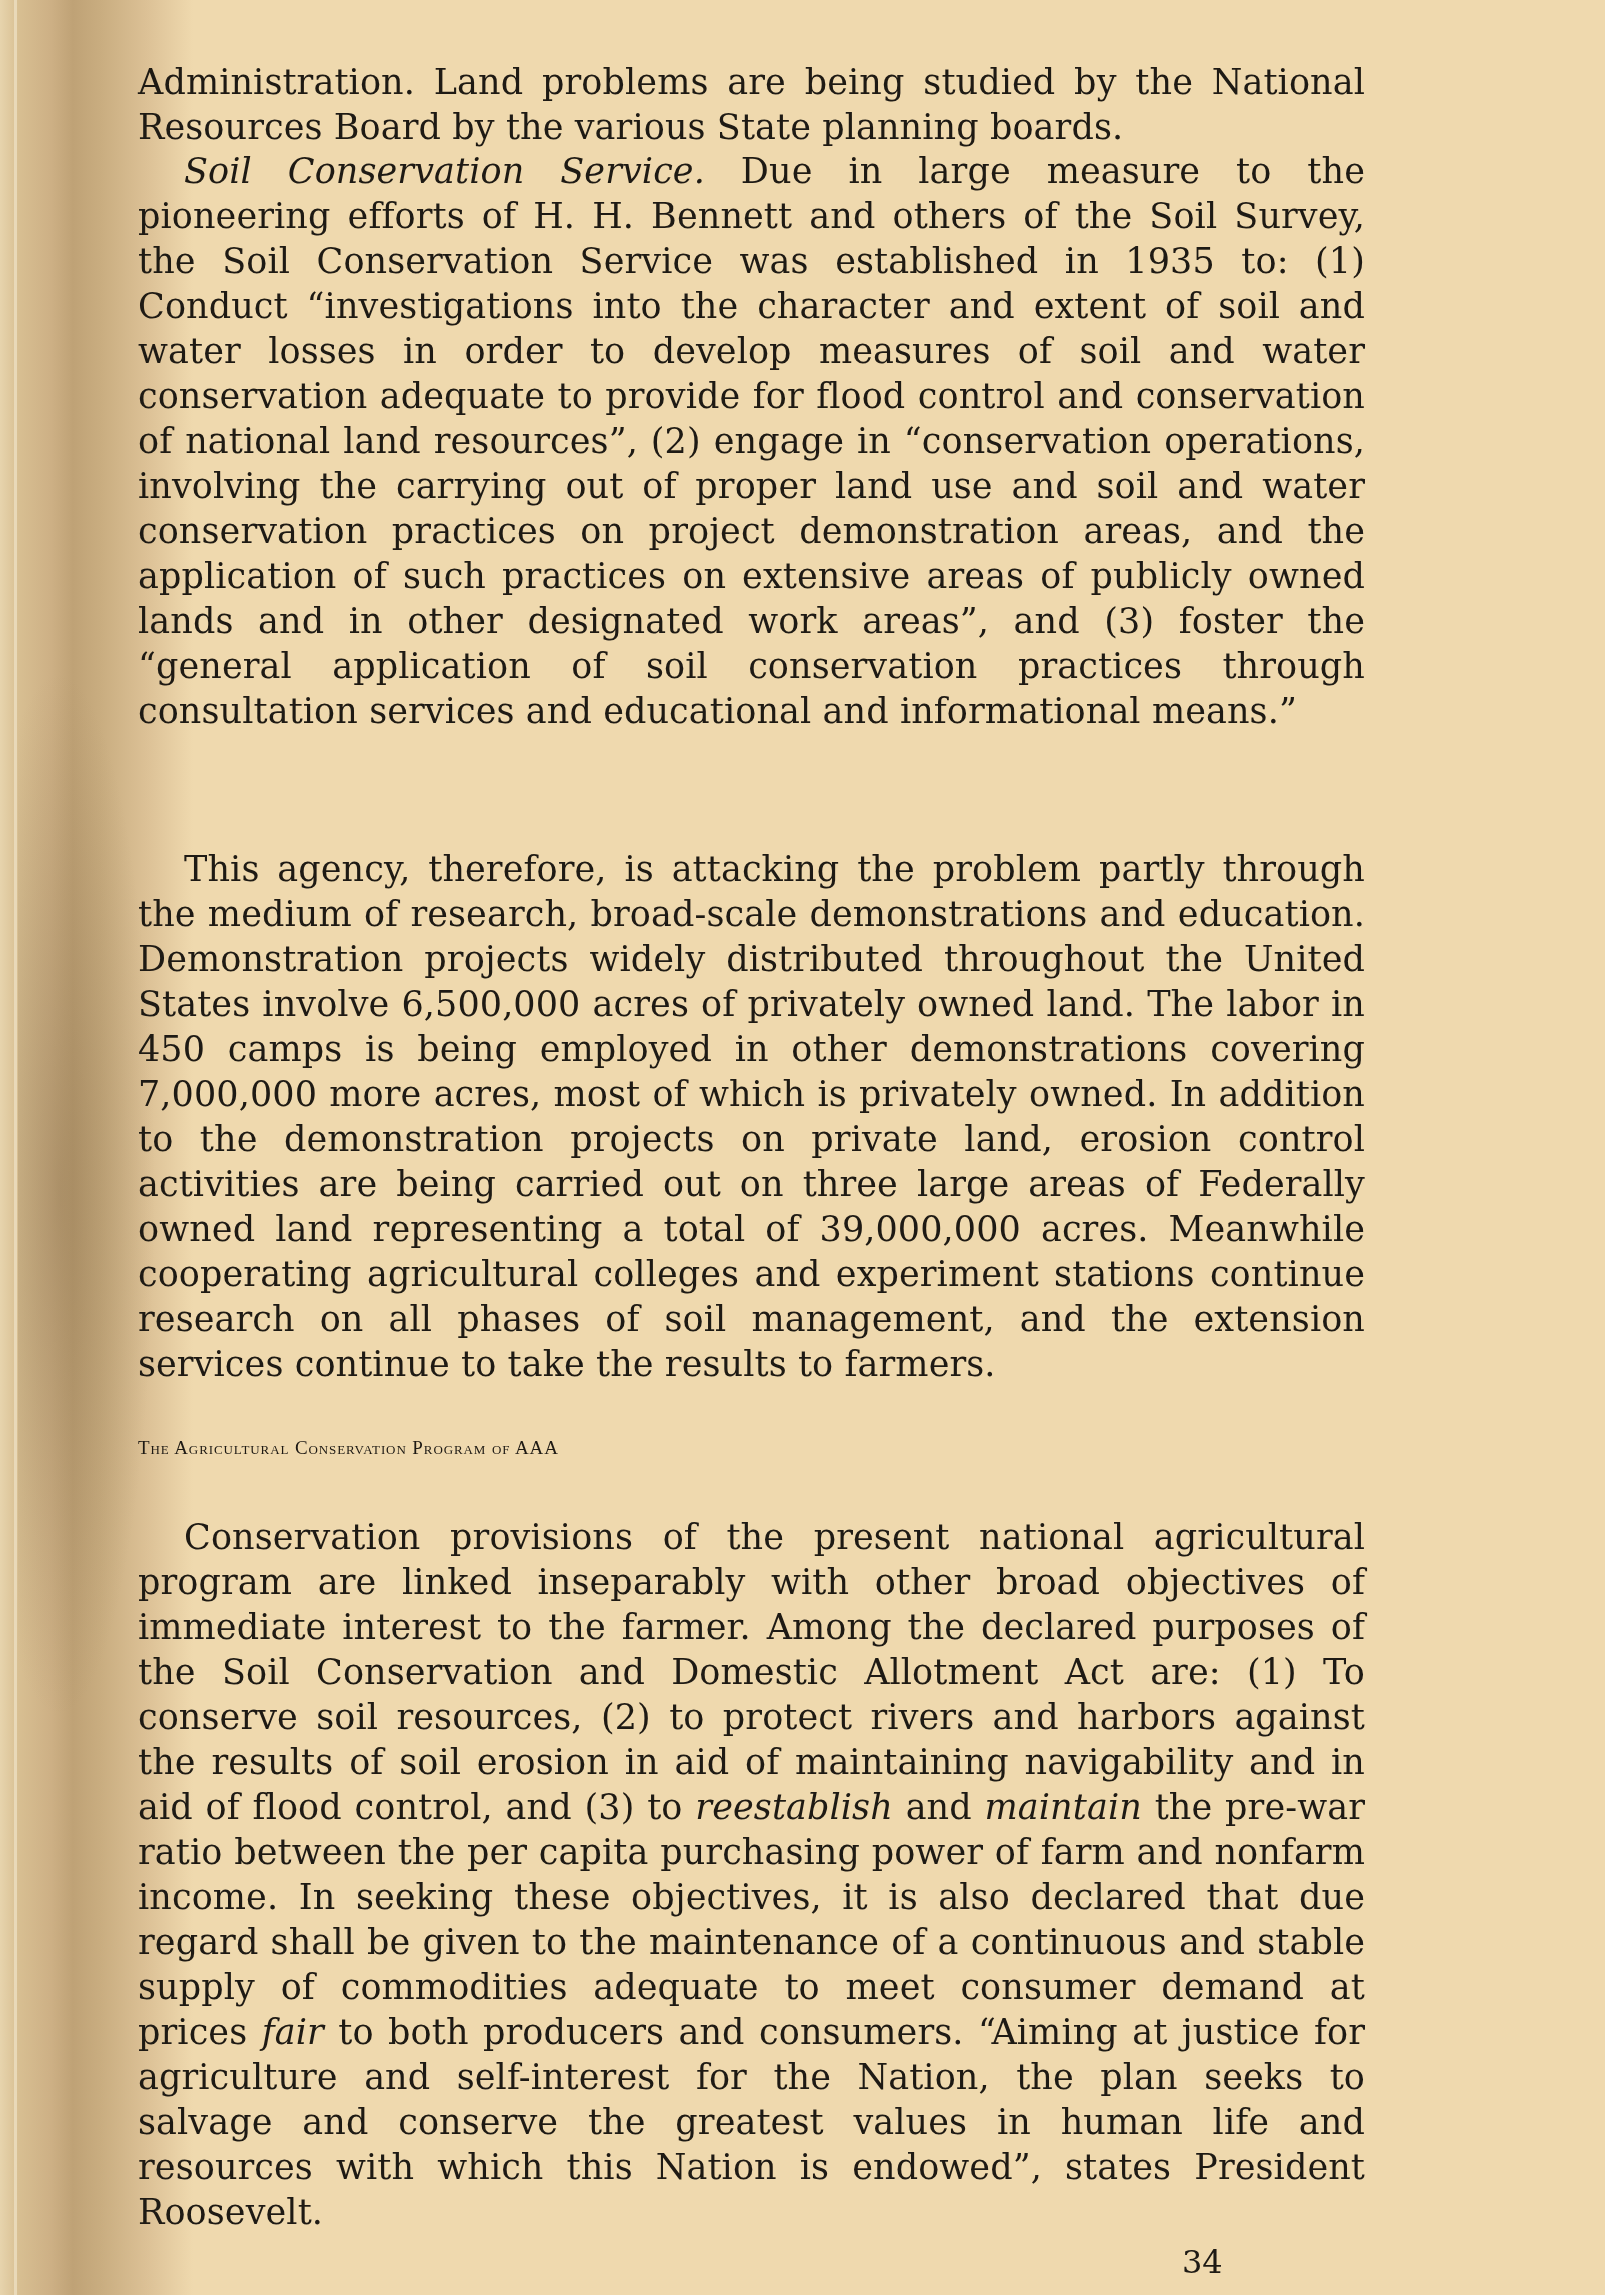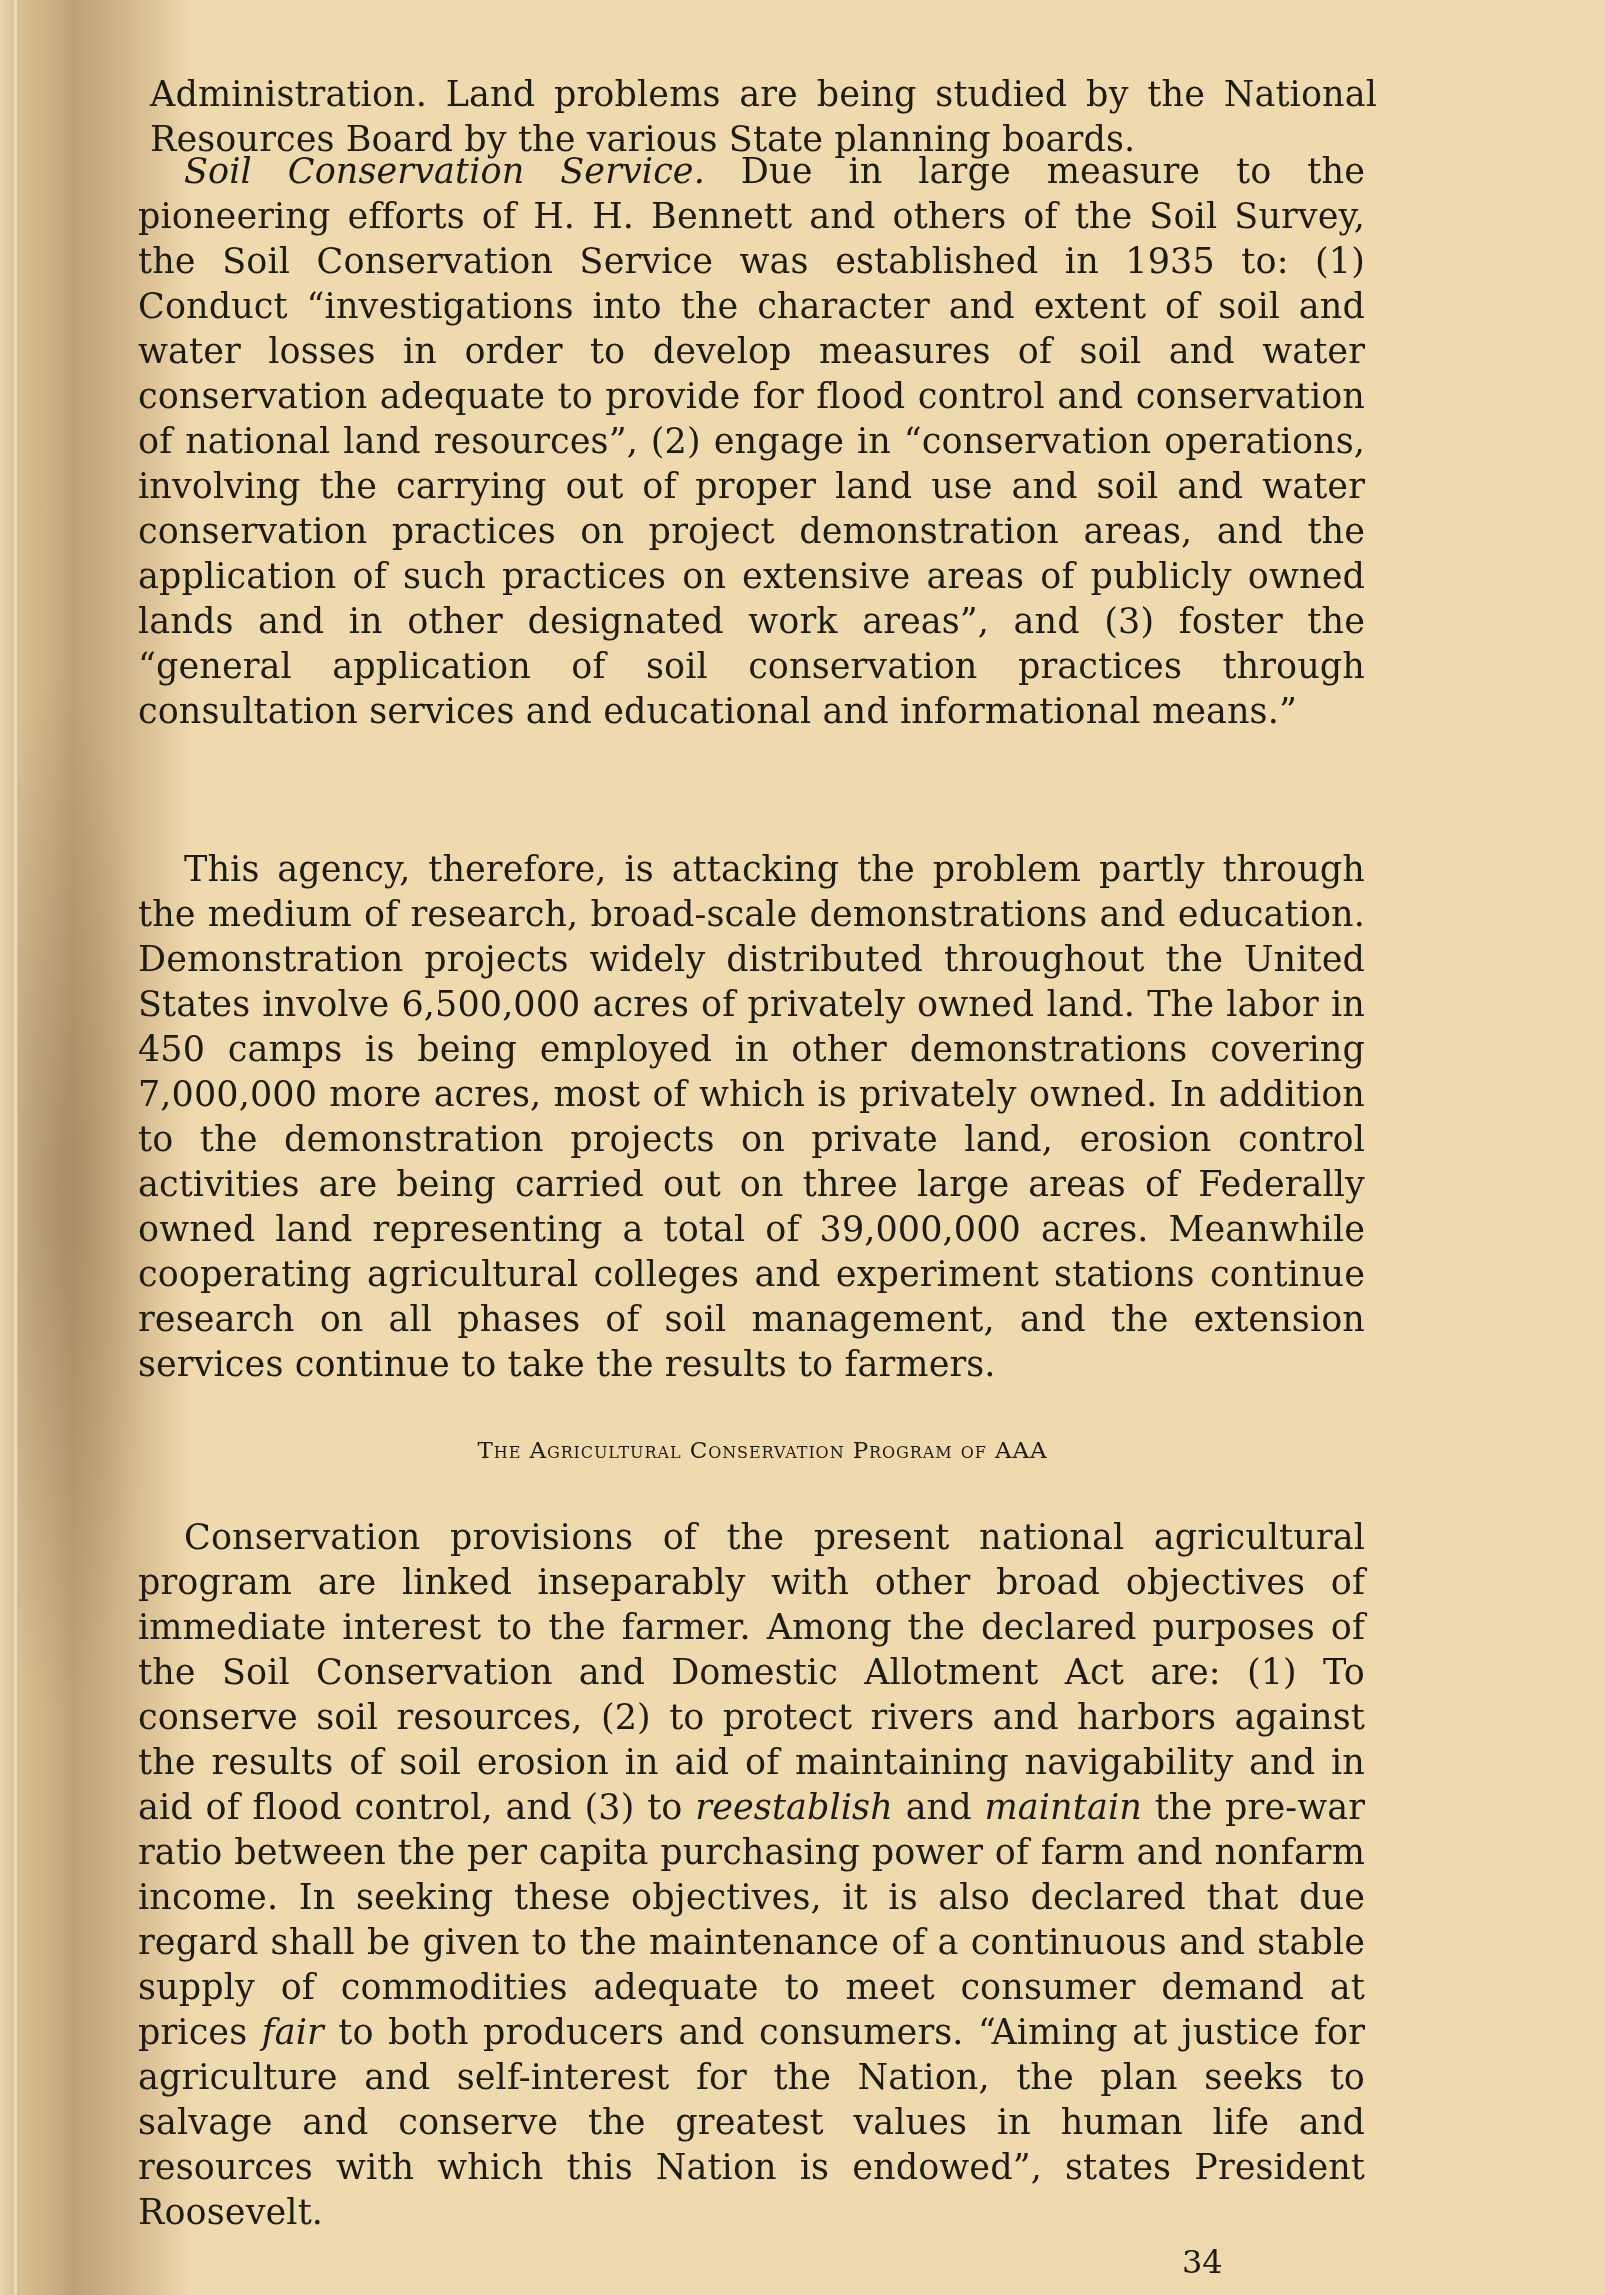--- a/index.html
+++ b/index.html
@@ -26,37 +26,38 @@
   }
   .para {
     position: absolute; left: 0; width: 1227px;
     font-size: 35px; line-height: 45px;
     text-align: justify;
     letter-spacing: 0.1px;
   }
   .para.indent { text-indent: 46px; }
   .heading {
     position: absolute; left: 0; width: 1249px; top: 1437px;
-    text-align: center; font-size: 23px; letter-spacing: 0.9px;
+    text-align: left; font-size: 19px; letter-spacing: 0.9px;
     font-variant: small-caps;
+    font-family: Liberation Serif, serif;
   }
   .pagenum {
     position: absolute; left: 1182px; top: 2243px; font-size: 32px;
   }
   i { }
 </style>
 </head>
 <body>
 
 <div class="spine"></div>
 <div class="spine-edge"></div>
 <div class="shadow-band"></div>
 
 <div class="page">
-  <p class="para" style="top:60px;margin:12px;">Administration. Land problems are being studied by the National Resources Board by the various State planning boards.</p>
+  <p class="para" style="top:60px;margin:0;">Administration. Land problems are being studied by the National Resources Board by the various State planning boards.</p>
 
   <p class="para indent" style="top:149px;margin:0;"><i>Soil Conservation Service.</i> <span>Due in large measure to the pioneering efforts of H. H. Bennett and others of the Soil Survey, the Soil Conservation Service was established in 1935 to: (1) Conduct “investigations into the character and extent of soil and water losses in order to develop measures of soil and water conservation adequate to provide for flood control and conservation of national land resources”, (2) engage in “conservation operations, involving the carrying out of proper land use and soil and water conservation practices on project demonstration areas, and the application of such practices on extensive areas of publicly owned lands and in other designated work areas”, and (3) foster the “general application of soil conservation practices through consultation services and educational and informational means.”</span></p>
 
   <p class="para indent" style="top:847px;margin:0;">This agency, therefore, is attacking the problem partly through the medium of research, broad-scale demonstrations and education. Demonstration projects widely distributed throughout the United States involve 6,500,000 acres of privately owned land. The labor in 450 camps is being employed in other demonstrations covering 7,000,000 more acres, most of which is privately owned. In addition to the demonstration projects on private land, erosion control activities are being carried out on three large areas of Federally owned land representing a total of 39,000,000 acres. Meanwhile cooperating agricultural colleges and experiment stations continue research on all phases of soil management, and the extension services continue to take the results to farmers.</p>
 
   <div class="heading">The Agricultural Conservation Program of AAA</div>
 
   <p class="para indent" style="top:1515px;margin:0;"><span>Conservation provisions of the present national agricultural program are linked inseparably with other broad objectives of immediate interest to the farmer. Among the declared purposes of the Soil Conservation and Domestic Allotment Act are: (1) To conserve soil resources, (2) to protect rivers and harbors against the results of soil erosion in aid of maintaining navigability and in aid of flood control, and (3) to</span> <i>reestablish</i> <span>and</span> <i>maintain</i> <span>the pre-war ratio between the per capita purchasing power of farm and nonfarm income. In seeking these objectives, it is also declared that due regard shall be given to the maintenance of a continuous and stable supply of commodities adequate to meet consumer demand at prices</span> <i>fair</i> <span>to both producers and consumers. “Aiming at justice for agriculture and self-interest for the Nation, the plan seeks to salvage and conserve the greatest values in human life and resources with which this Nation is endowed”, states President Roosevelt.</span></p>
 </div>
 

